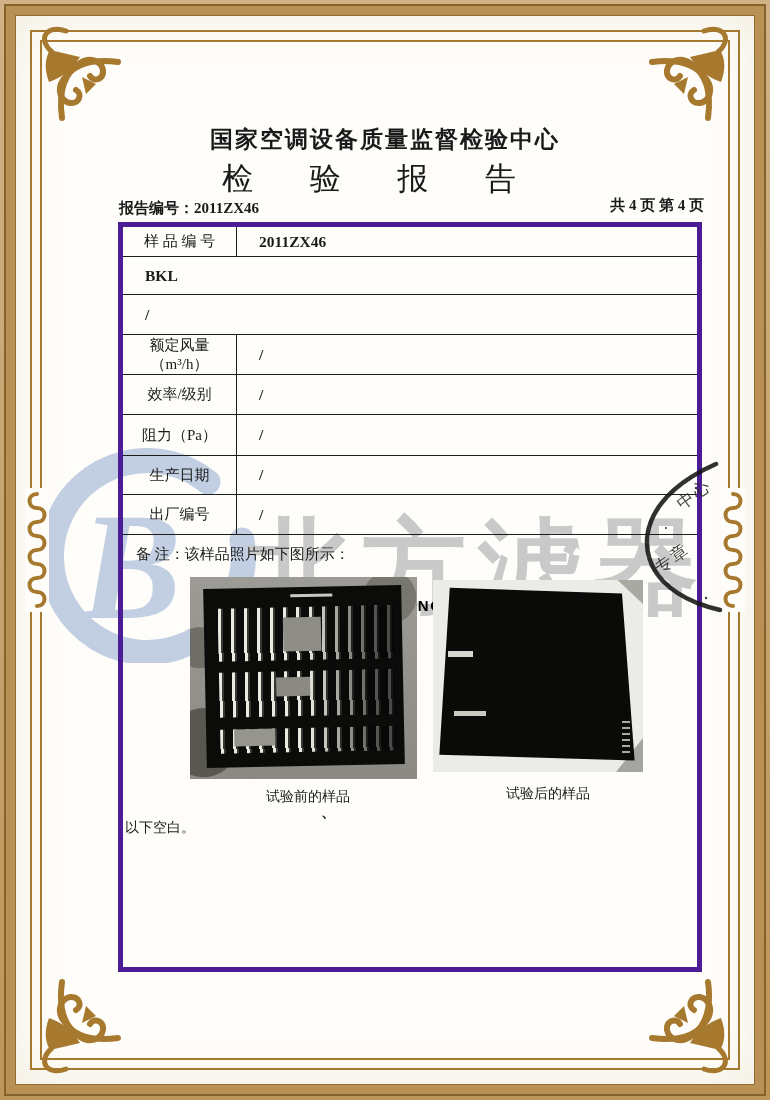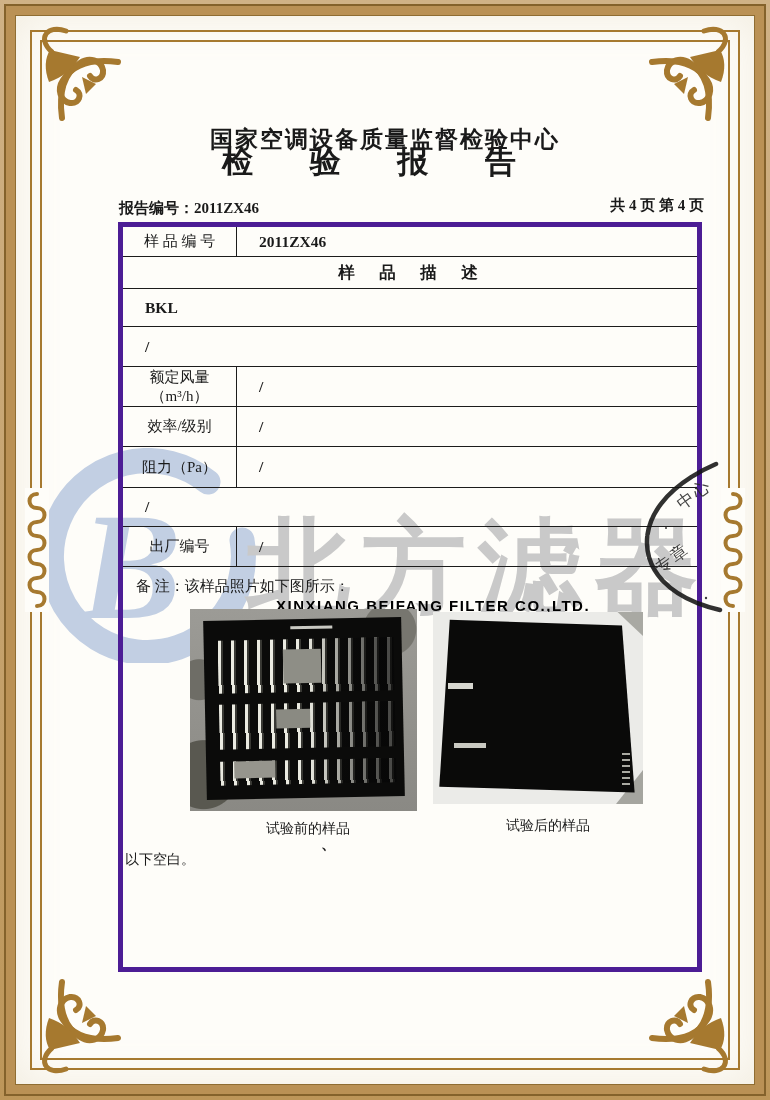--- a/index.html
+++ b/index.html
@@ -29,22 +29,22 @@
          letter-spacing:12px;color:#c9c9c9;font-family:"Liberation Sans","DejaVu Sans",sans-serif;
          white-space:nowrap;line-height:1.1;margin-top:32px;}
   .wm-en{position:absolute;left:276px;top:597px;z-index:1;font-size:15px;font-weight:bold;
          letter-spacing:1.5px;color:#000000;font-family:"Liberation Sans","DejaVu Sans",sans-serif;
          white-space:nowrap;}
 
   
   .org-title{position:absolute;left:0;top:124px;width:770px;text-align:center;z-index:2;
              font-size:23px;font-weight:bold;letter-spacing:2px;
              font-family:"Liberation Sans","DejaVu Sans",sans-serif;}
-  .report-title{position:absolute;left:0;top:141px;width:738px;text-align:center;z-index:2;
-             font-size:31px;font-weight:bold;letter-spacing:24px;text-indent:24px;
+  .report-title{position:absolute;left:0;top:158px;width:738px;text-align:center;z-index:2;
+             font-size:31px;font-weight:normal;letter-spacing:24px;text-indent:24px;
              font-family:"Liberation Sans","DejaVu Sans",sans-serif;}
   .report-no{position:absolute;left:119px;top:199px;z-index:2;font-size:15px;font-weight:bold;}
   .pagination{position:absolute;right:66px;top:196px;z-index:2;font-size:15px;font-weight:bold;text-align:center;}
 
   
   .dtable{position:absolute;left:118px;top:222px;width:584px;height:750px;z-index:2;
           border:5px solid #4c1d95;box-sizing:border-box;display:flex;flex-direction:column;}
   .trow{display:flex;box-sizing:border-box;border-bottom:1.5px solid #1c1c1c;}
   .trow .lbl{width:114px;box-sizing:border-box;border-right:1.5px solid #1c1c1c;
              display:flex;align-items:center;justify-content:center;font-size:15px;text-align:center;}
@@ -161,42 +161,40 @@
   <div class="org-title">国家空调设备质量监督检验中心</div>
   <div class="report-title">检  验  报  告</div>
   <div class="report-no">报告编号：2011ZX46</div>
   <div class="pagination">共 4 页   第 4 页</div>
 
   <div class="dtable">
     <div class="trow" style="height:30px">
       <div class="lbl">样 品 编 号</div>
       <div class="val">2011ZX46</div>
     </div>
-    <div class="trow hrow" style="height:32px">
-      <span>样　品　描　述</span>
-    </div>
     <div class="trow" style="height:38px">
       <div class="val">BKL</div>
     </div>
     <div class="trow" style="height:40px">
       <div class="val">/</div>
     </div>
     <div class="trow" style="height:40px">
       <div class="lbl">额定风量（m³/h）</div>
       <div class="val">/</div>
     </div>
     <div class="trow" style="height:40px">
       <div class="lbl">效率/级别</div>
       <div class="val">/</div>
     </div>
     <div class="trow" style="height:41px">
       <div class="lbl">阻力（Pa）</div>
       <div class="val">/</div>
     </div>
     <div class="trow" style="height:39px">
+      <div class="lbl">生产日期</div>
       <div class="val">/</div>
     </div>
     <div class="trow" style="height:40px">
       <div class="lbl">出厂编号</div>
       <div class="val">/</div>
     </div>
 
     <div class="remark-area">
       <div class="remark-text">备 注：该样品照片如下图所示：</div>
 

